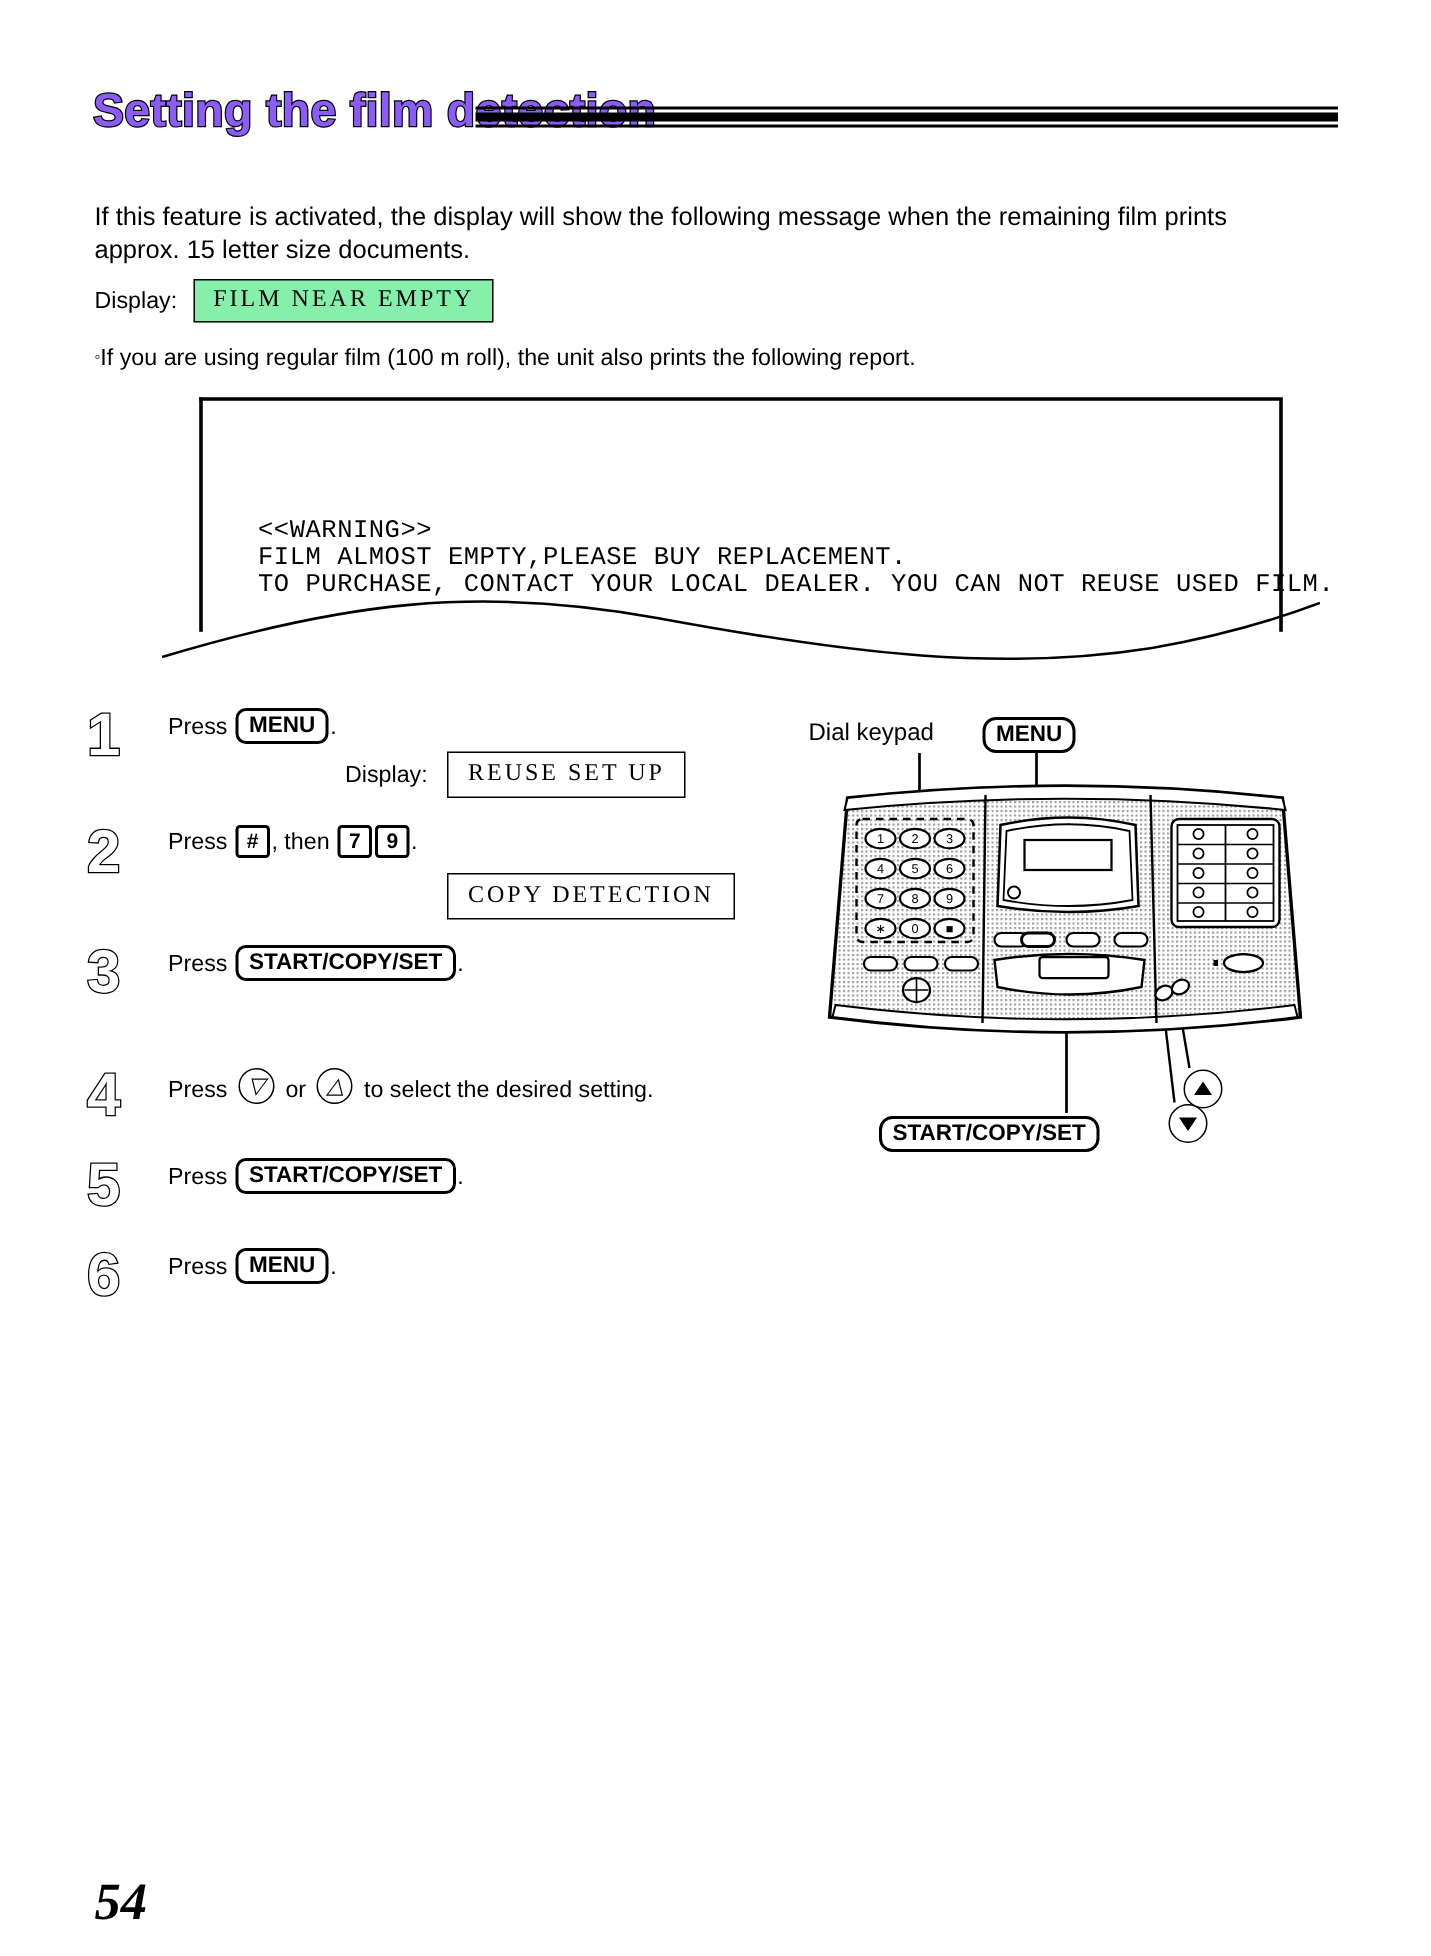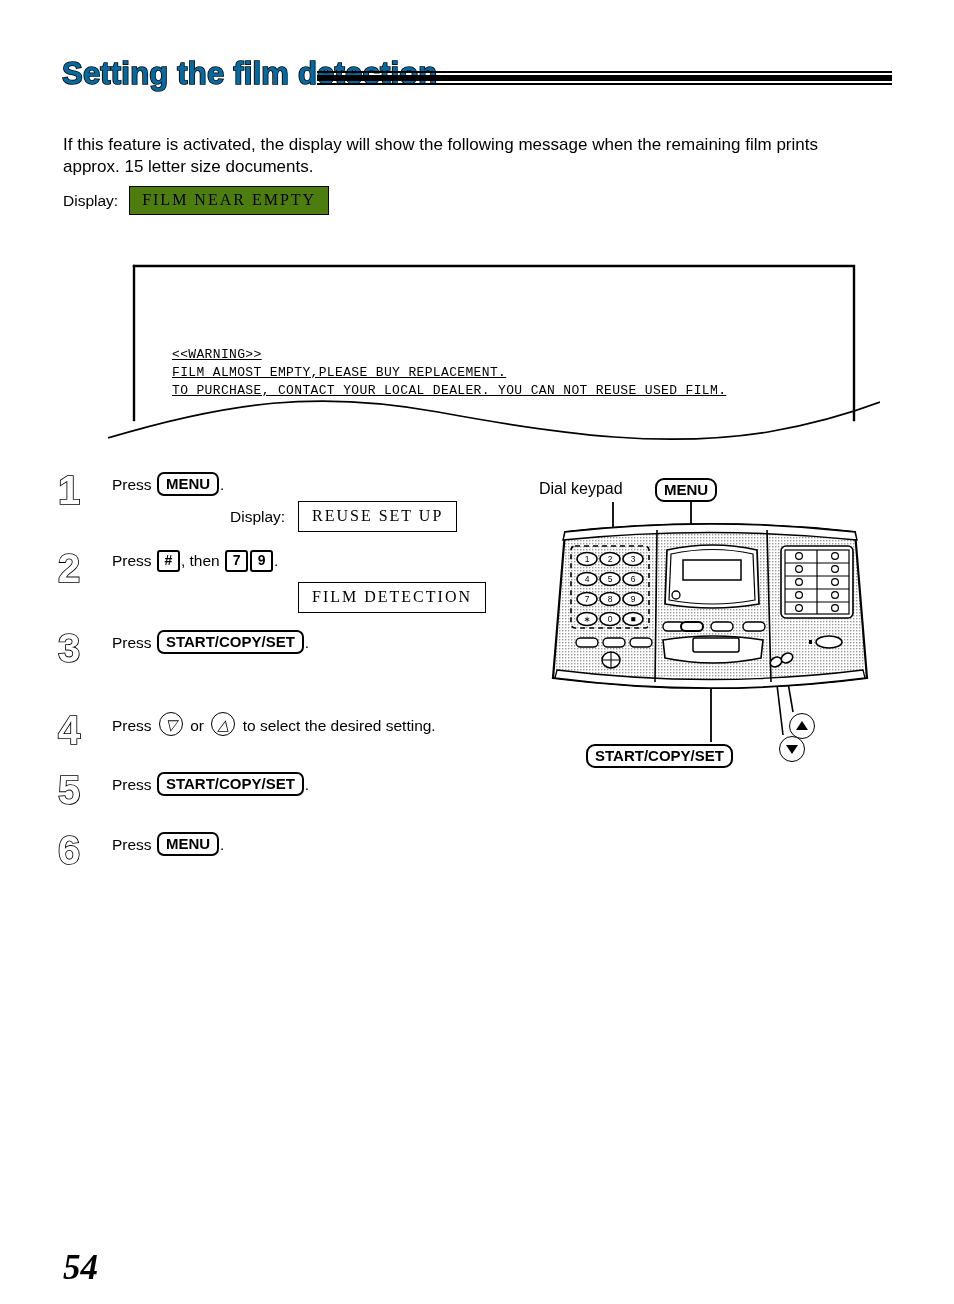--- a/index.html
+++ b/index.html
@@ -28,21 +28,21 @@
     width: 830px;
     height: 50px;
   }
   .title-text {
     position: absolute;
     left: 0;
     top: 0;
     font-size: 31px;
     font-weight: bold;
     letter-spacing: 0.2px;
-    color: #0369a1;
+    color: #8b5cf6;
     -webkit-text-stroke: 1.6px #000;
     paint-order: stroke fill;
     white-space: nowrap;
     line-height: 38px;
   }
   .title-rules {
     position: absolute;
     left: 255px;
     top: 16px;
     right: 0;
@@ -73,21 +73,21 @@
     font-size: 15.5px;
     margin-right: 11px;
   }
   .lcd-box {
     border: 1.8px solid #000;
     padding: 4px 12px 5px 12px;
     font-family: "Liberation Serif", serif;
     font-size: 16px;
     letter-spacing: 2.0px;
     white-space: nowrap;
-    background: #4d7c0f;
+    background: #86efac;
   }
 
   
   .note {
     position: absolute;
     left: 63px;
     top: 228px;
     width: 820px;
     font-size: 15.5px;
     line-height: 21px;
@@ -104,25 +104,24 @@
     top: 262px;
     width: 772px;
     height: 186px;
   }
   .report svg { position: absolute; left: 0; top: 0; }
   .report-text {
     position: absolute;
     left: 64px;
     top: 84px;
     font-family: "Liberation Mono", monospace;
-    font-size: 13px;
+    font-size: 17px;
     line-height: 18px;
     white-space: pre;
     letter-spacing: 0.35px;
-    text-decoration: underline;
   }
 
   
   .steps {
     position: absolute;
     left: 58px;
     top: 468px;
     width: 460px;
   }
   .step {
@@ -292,20 +291,23 @@
     </div>
   </div>
 
   <div class="intro">If this feature is activated, the display will show the following message when the remaining film prints approx. 15 letter size documents.</div>
 
   <div class="display-line">
     <span class="display-label">Display:</span>
     <span class="lcd-box">FILM NEAR EMPTY</span>
   </div>
 
+  <div class="note">
+    <span class="bullet">◦</span><span>If you are using regular film (100 m roll), the unit also prints the following report.</span>
+  </div>
 
   <div class="report">
     <svg width="772" height="186" viewBox="0 0 772 186">
       <path d="M26,4 L746,4 L746,158" fill="none" stroke="#000" stroke-width="2.4" stroke-linecap="square"></path>
       <path d="M26,4 L26,158" fill="none" stroke="#000" stroke-width="2.4" stroke-linecap="square"></path>
       <path d="M0,176 C120,140 210,128 330,150 C460,174 560,186 660,170 C700,163 740,152 772,140" fill="none" stroke="#000" stroke-width="1.7"></path>
     </svg>
     <div class="report-text">&lt;&lt;WARNING&gt;&gt;</div>
     <div class="report-text" style="top:120px">TO PURCHASE, CONTACT YOUR LOCAL DEALER. YOU CAN NOT REUSE USED FILM.</div>
     <div class="report-text" style="top:102px">FILM ALMOST EMPTY,PLEASE BUY REPLACEMENT.</div>
@@ -323,21 +325,21 @@
       <div class="step-lcd" style="left:240px; top:33px;">REUSE SET UP</div>
     </div>
 
     <div class="step" style="height:80px">
       <div class="step-num">2</div>
       <div class="step-body">
         <span>Press</span>
         <span class="key-square">#</span><span>, then</span>
         <span class="key-square">7</span><span class="key-square">9</span><span>.</span>
       </div>
-      <div class="step-lcd" style="left:240px; top:36px;">FILM DETECTION</div>
+      <div class="step-lcd" style="left:240px; top:36px;">COPY DETECTION</div>
     </div>
 
     <div class="step" style="height:82px">
       <div class="step-num">3</div>
       <div class="step-body">
         <span>Press</span>
         <span class="key-round">START/COPY/SET</span><span>.</span>
       </div>
     </div>
 

